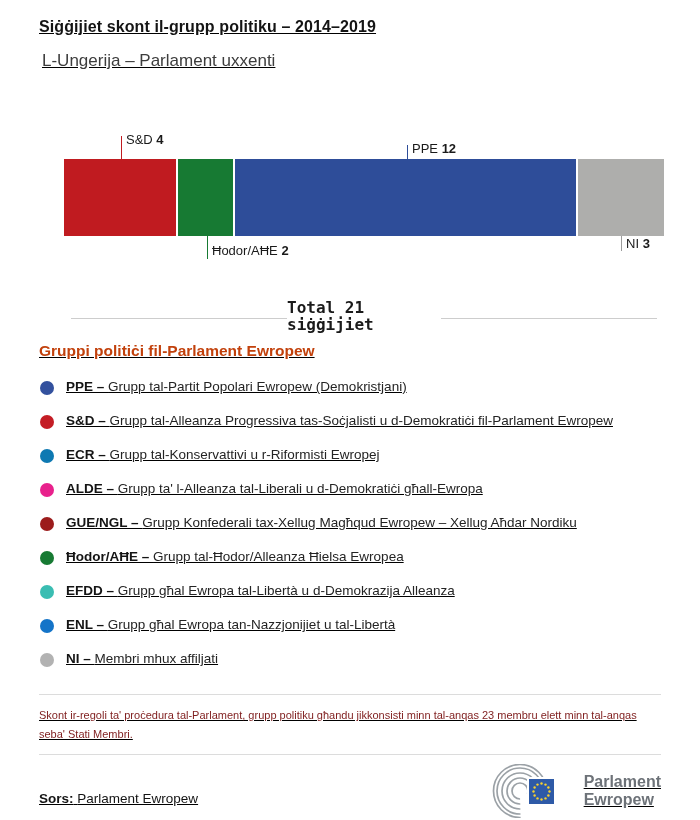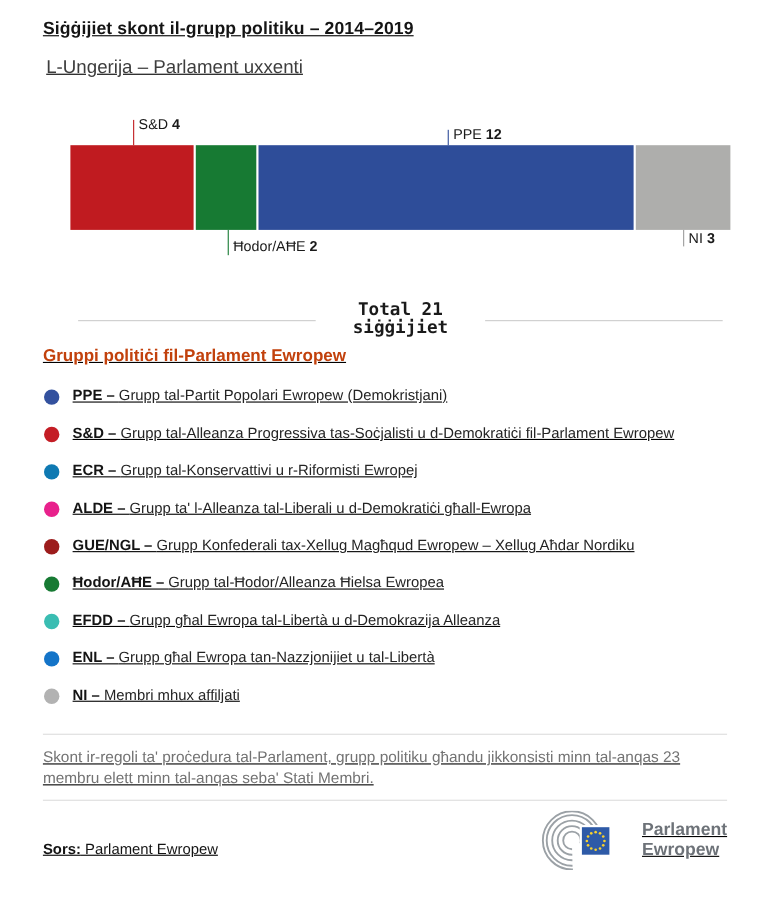--- a/index.html
+++ b/index.html
@@ -3,47 +3,47 @@
 <meta charset="utf-8">
 <style>
   * { margin:0; padding:0; box-sizing:border-box; }
   html,body { width:700px; height:820px; background:#ffffff; font-family:"Liberation Sans", sans-serif; }
   .page { position:relative; width:700px; height:820px; padding:0 39px; overflow:hidden;text-decoration:underline; }
 
   .title { font-size:16px; font-weight:bold; color:#141414; padding-top:16px; line-height:22px; letter-spacing:.1px; }
   .subtitle { font-size:17px; font-weight:400; color:#3d3d3d; margin-top:12px; margin-left:3px; line-height:22px; }
 
   
-  .chart-wrap { position:relative; margin-left:25px; margin-top:30px; width:617px; height:135px; }
+  .chart-wrap { position:relative; margin-left:25px; margin-top:57px; width:617px; height:135px; }
   .bar-seg { position:absolute; }
   .tick { position:absolute; width:1px; }
   .callout { position:absolute; font-size:13px; color:#1a1a1a; white-space:nowrap; line-height:14px; }
   .callout b { font-weight:bold; }
 
   
   .total-row { position:relative; margin-top:35px; height:40px; }
   .total-line { position:absolute; top:19px; height:0; border-top:1px solid #cdcdcd; }
   .total-line.left  { left:32px;  width:216px; }
   .total-line.right { left:402px; width:216px; }
-  .total-text { position:absolute; left:248px; width:154px; text-align:center; top:0;
+  .total-text { position:absolute; left:248px; width:154px; text-align:left; top:0;
                 font-family:"DejaVu Sans Mono", monospace; font-weight:bold; font-size:16px;
                 color:#1a1a1a; line-height:17px; }
 
   
   .legend-heading { font-size:15.5px; font-weight:bold; color:#c2410c; margin-top:3px; line-height:18px; }
   .legend-list { margin-top:1px; }
   .legend-item { display:flex; align-items:flex-end; height:34px; }
   .legend-dot { width:14px; height:14px; border-radius:50%; margin-left:1px; margin-right:12px; flex:none; }
   .legend-label { font-size:13.5px; color:#242424; line-height:17px; }
   .legend-label b { color:#141414; }
 
   .rule { border-top:1px solid #dcdcdc; height:0; }
   .rule-1 { margin-top:27px; }
   .rule-2 { margin-top:10px; }
-  .note { margin-top:11px; font-size:14px; color:#737373; line-height:19px; }
+  .note { margin-top:11px; font-size:11px; color:#7f1d1d; line-height:19px; }
 
   .bottom-row { display:flex; justify-content:space-between; align-items:center; margin-top:9px; height:54px; }
   .source { font-size:13.5px; color:#141414; align-self:flex-end; margin-bottom:12px; }
   .source b { font-weight:bold; }
   .logo { display:flex; align-items:center; }
   .logo-text { margin-left:6px; font-size:16px; font-weight:bold; color:#6d7278; line-height:18px; }
 </style>
 </head>
 <body>
 

